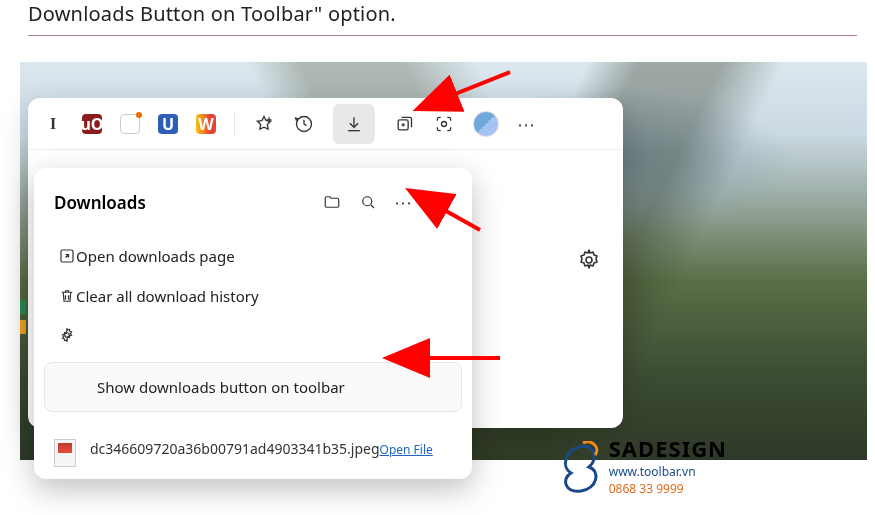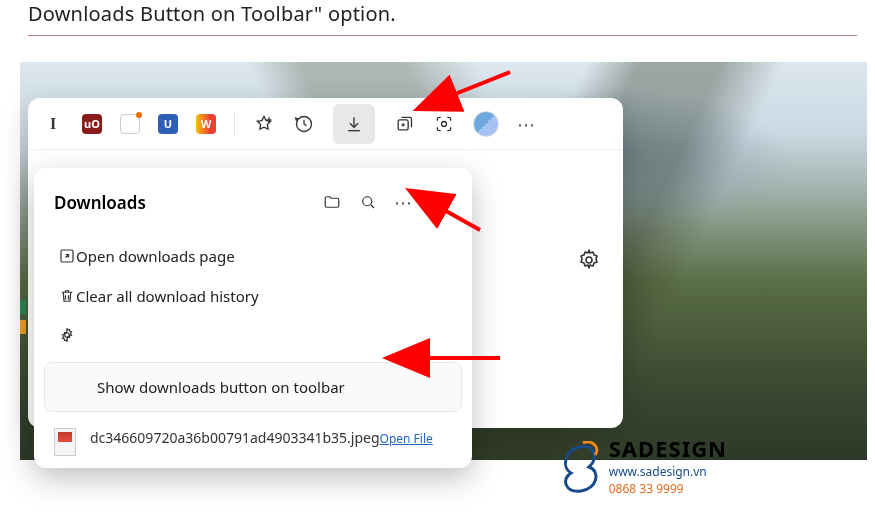--- a/index.html
+++ b/index.html
@@ -104,21 +104,21 @@
   }
   .menu-item {
     display:flex; align-items:center;
     gap: 0;
     padding: 10px 14px;
     font-size:15px; color:#222;
     border-radius:6px;
   }
   .menu-item svg { flex-shrink:0; }
   .highlight-item {
-    margin: 6px 10px 4px 10px;
+    margin: 6px 10px 15px 10px;
     border:1px solid #e6e6e6;
     border-radius:8px;
     background:#fafafa;
     padding: 14px 14px 14px 52px;
     font-size:15px; color:#222;
   }
   .dl-entry {
     display:flex; align-items:flex-start;
     gap:14px;
     padding: 12px 16px 6px 20px;
@@ -146,21 +146,21 @@
   .wm-text { display:flex; flex-direction:column; }
   .wm-title { font-weight:700; font-size:22px; letter-spacing:1px; color:#000000; }
   .wm-url { font-size:12px; color:#184a8a; }
   .wm-phone { font-size:12px; color:#e06c1f; }
 
   
   .ico { width:20px; height:20px; stroke:#333; stroke-width:1.6; fill:none; }
   .ico-sm { width:18px; height:18px; }
 
   
-  .badge { width:20px; height:20px; border-radius:4px; display:flex; align-items:center; justify-content:center; font-size:11px; font-weight:700; color:#fff; }
+  .badge { width:20px; height:20px; border-radius:4px; display:flex; align-items:center; justify-content:center; font-size:16px; font-weight:700; color:#fff; }
   .badge.red { background:#8a1c1c; }
   .badge.share { background:#fff; border:1px solid #ccc; position:relative; }
   .badge.share::after { content:""; position:absolute; width:6px; height:6px; top:-3px; right:-3px; background:#ef6c00; border-radius:50%; }
   .badge.blue { background:#2e5fb8; }
   .badge.yw { background:linear-gradient(90deg,#f4c20d,#ea4335 70%); }
 </style>
 </head>
 <body>
 
 <div class="top-text">Downloads Button on Toolbar" option.</div>
@@ -297,16 +297,16 @@
   <path d="M 500 358 L 390 358" stroke="#ff0000" stroke-width="4" fill="none" marker-end="url(#ah)"></path>
 </svg>
 
 <div class="wm">
   <svg width="48" height="56" viewBox="0 0 48 56">
     <path d="M24 6 C 40 2, 44 18, 34 26 C 46 30, 42 48, 26 50 C 10 52, 6 38, 16 32 C 6 26, 10 10, 24 6 Z" fill="none" stroke="#184a8a" stroke-width="3"></path>
     <path d="M28 2 C 36 -2, 46 6, 40 14" fill="none" stroke="#ef8b1f" stroke-width="3"></path>
   </svg>
   <div class="wm-text">
     <div class="wm-title">SADESIGN</div>
-    <div class="wm-url">www.sadesign.vn</div>
+    <div class="wm-url">www.toolbar.vn</div>
     <div class="wm-phone">0868 33 9999</div>
   </div>
 </div>
 
 </body></html>

